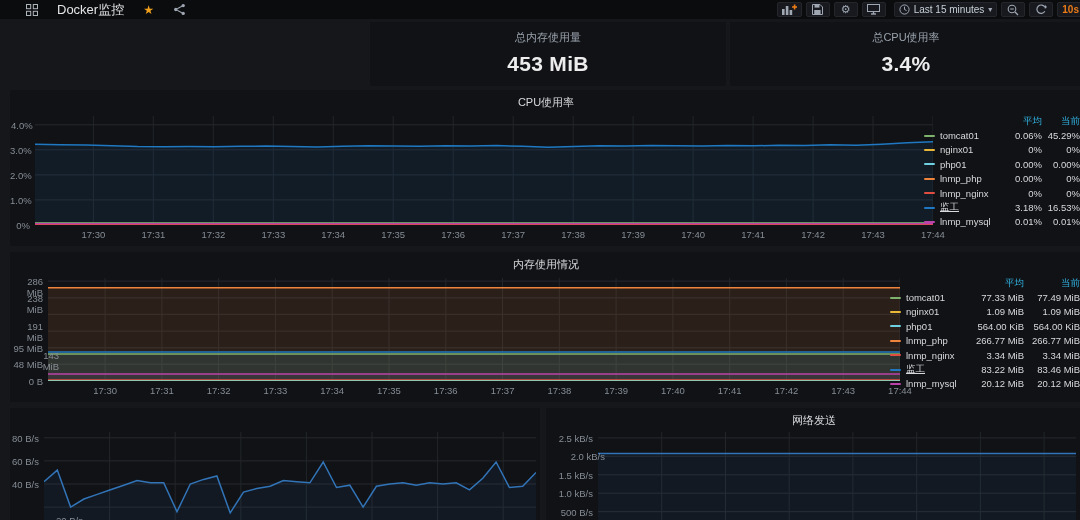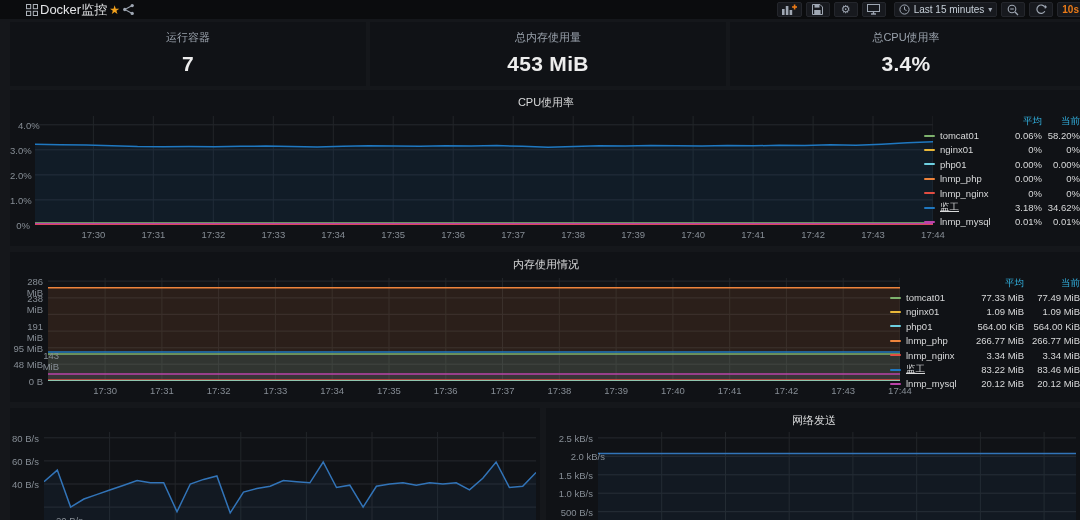--- a/index.html
+++ b/index.html
@@ -4,21 +4,21 @@
 <style>
   * { box-sizing: border-box; margin: 0; padding: 0; }
   html,body { width:1080px; height:520px; overflow:hidden; background:#15171b;
     font-family:"Liberation Sans", sans-serif; }
   #stage { position:relative; width:1080px; height:520px; background:#15171b; }
 
   
   .topbar { position:absolute; left:0; top:0; width:1080px; height:19px;
     background:#0b0c0e; display:flex; align-items:center; justify-content:space-between;
     padding:0 6px 0 8px; }
-  .tb-left { display:flex; align-items:center; gap:2px;padding-left:18px; }
+  .tb-left { display:flex; align-items:center; gap:19px;padding-left:18px; }
   .tb-title { color:#e3e4e6; font-size:13px; font-weight:500; }
   .tb-right { display:flex; align-items:center; margin-right:-10px; }
   .tbtn { height:15px; min-width:24px; background:#17191e; border:1px solid #24262c;
     border-radius:2px; display:flex; align-items:center; justify-content:center;
     margin-left:4px; color:#9fa7b3; font-size:10px; padding:0 4px; gap:4px; }
   .tb-time-label { color:#c7d0d9; font-size:10px; white-space:nowrap; }
   .caret { color:#9fa7b3; font-size:8px; line-height:1; }
   .tb-star { color:#f2a11c; font-size:12px; line-height:1; }
   .gear-glyph { font-size:11px; line-height:1; color:#9fa7b3; }
   .tb-interval { color:#eb7b18; font-weight:bold; }
@@ -131,24 +131,20 @@
           <path d="M9.8 7.2 A4.2 4.2 0 1 1 9.8 3.2" fill="none" stroke="#9fa7b3" stroke-width="1.2"></path>
           <polygon points="9.8,0.8 9.8,5 12,2.9" fill="#9fa7b3"></polygon>
         </svg>
       </div>
       <div class="tbtn">
         <span class="tb-interval">10s</span>
       </div>
     </div>
   </div>
 
-  <div class="stat" id="s1">
-    <div class="stat-label">运行容器</div>
-    <div class="stat-value">7</div>
-  </div>
   <div class="stat" id="s2">
     <div class="stat-label">总内存使用量</div>
     <div class="stat-value">453 MiB</div>
   </div>
   <div class="stat" id="s3">
     <div class="stat-label">总CPU使用率</div>
     <div class="stat-value">3.4%</div>
   </div>
 
   <div class="panel" id="p-cpu">
@@ -187,21 +183,21 @@
         <div class="lrow lhead">
           <span class="lswatch"></span>
           <span class="lname"></span>
           <span class="lavg hcol">平均</span>
           <span class="lcur hcol">当前</span>
         </div>
         <div class="lrow">
           <span class="lswatch" style="background:#7eb26d"></span>
           <span class="lname">tomcat01</span>
           <span class="lavg">0.06%</span>
-          <span class="lcur">58.20%</span>
+          <span class="lcur">45.29%</span>
         </div>
         <div class="lrow">
           <span class="lswatch" style="background:#eab839"></span>
           <span class="lname">nginx01</span>
           <span class="lavg">0%</span>
           <span class="lcur">0%</span>
         </div>
         <div class="lrow">
           <span class="lswatch" style="background:#6ed0e0"></span>
           <span class="lname">php01</span>
@@ -217,34 +213,34 @@
         <div class="lrow">
           <span class="lswatch" style="background:#e24d42"></span>
           <span class="lname">lnmp_nginx</span>
           <span class="lavg">0%</span>
           <span class="lcur">0%</span>
         </div>
         <div class="lrow">
           <span class="lswatch" style="background:#1f78c1"></span>
           <span class="lname llink">监工</span>
           <span class="lavg">3.18%</span>
-          <span class="lcur">34.62%</span>
+          <span class="lcur">16.53%</span>
         </div>
         <div class="lrow">
           <span class="lswatch" style="background:#ba43a9"></span>
           <span class="lname">lnmp_mysql</span>
           <span class="lavg">0.01%</span>
           <span class="lcur">0.01%</span>
         </div>
       </div>
   <div class="tick ylab" style="left: 0px; width: 20px; top: 130px;">0%</div>
       <div class="tick ylab" style="left: 0px; width: 20px; top: 104.943px;">1.0%</div>
       <div class="tick ylab" style="left: 0px; width: 20px; top: 79.8851px;">2.0%</div>
       <div class="tick ylab" style="left: 0px; width: 20px; top: 54.8276px;">3.0%</div>
-      <div class="tick ylab" style="left: 8px; width: 20px; top: 29.7701px;">4.0%</div>
+      <div class="tick ylab" style="left: 1px; width: 20px; top: 29.7701px;">4.0%</div>
       <div class="tick xlab" style="left: 59.37px; width: 48px; top: 139px;">17:30</div>
       <div class="tick xlab" style="left: 119.344px; width: 48px; top: 139px;">17:31</div>
       <div class="tick xlab" style="left: 179.317px; width: 48px; top: 139px;">17:32</div>
       <div class="tick xlab" style="left: 239.291px; width: 48px; top: 139px;">17:33</div>
       <div class="tick xlab" style="left: 299.264px; width: 48px; top: 139px;">17:34</div>
       <div class="tick xlab" style="left: 359.238px; width: 48px; top: 139px;">17:35</div>
       <div class="tick xlab" style="left: 419.211px; width: 48px; top: 139px;">17:36</div>
       <div class="tick xlab" style="left: 479.185px; width: 48px; top: 139px;">17:37</div>
       <div class="tick xlab" style="left: 539.159px; width: 48px; top: 139px;">17:38</div>
       <div class="tick xlab" style="left: 599.132px; width: 48px; top: 139px;">17:39</div>

